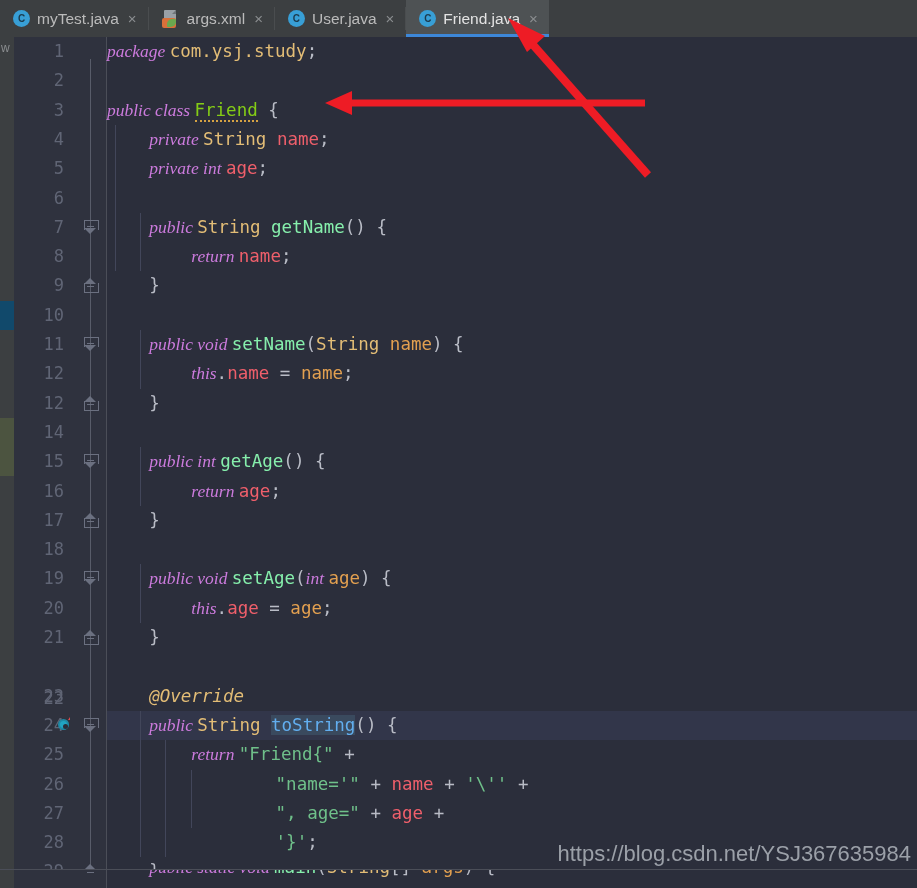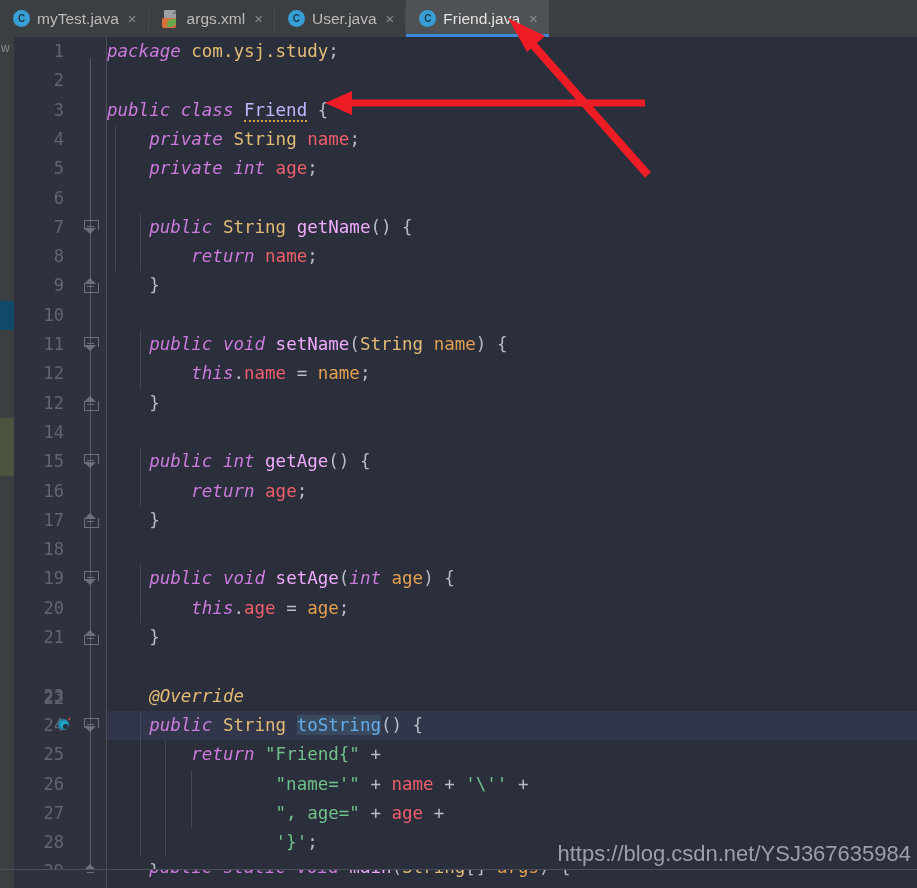--- a/index.html
+++ b/index.html
@@ -88,30 +88,30 @@
   #code{
     position:absolute; left:107px; top:0; width:810px; height:851px;
     font-size:17.5px; line-height:29.3px; white-space:pre;
     font-family:"DejaVu Sans Mono", monospace;
   }
   .cline{ position:absolute; left:0; width:810px; height:29.3px; }
   .caretline{
     position:absolute; left:0; width:917px; height:29.3px; background:#32364a;
   }
   
-  .kw   { color:#cc7bdd; font-style:italic; }
+  .kw   { color:#cc7bdd; font-style:italic;font-family:Liberation Serif, serif; }
   .type { color:#e3bd76; }
   .fld  { color:#ef5f6b; }
   .param{ color:#e3a050; }
-  .meth { color:#f0abfc; }
+  .meth { color:#86efac; }
   .methhl{ color:#62aeef; background:#3a4a5e; }
   .str  { color:#6fc08a; }
   .anno { color:#e3bd76; font-style:italic; }
   .plain{ color:#b9bcc6; }
-  .cls  { color:#c4b5fd; position:relative; }
+  .cls  { color:#84cc16; position:relative; }
   .squiggle{
     border-bottom:2px dotted #d6a243;
   }
   
   .foldopen, .foldclose{
     position:absolute; left:14px; width:15px; height:15px;
   }
   .foldopen:before{
     content:""; position:absolute; left:0; top:0; width:13px; height:9px;
     border:1px solid #6b7080; border-bottom:none;

